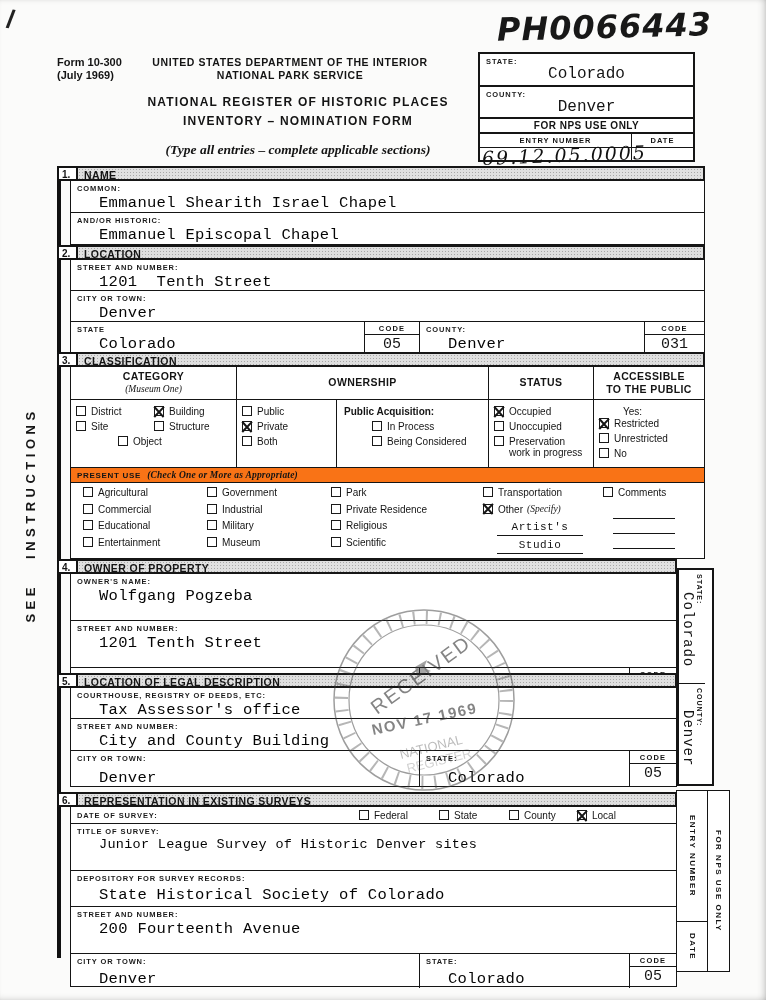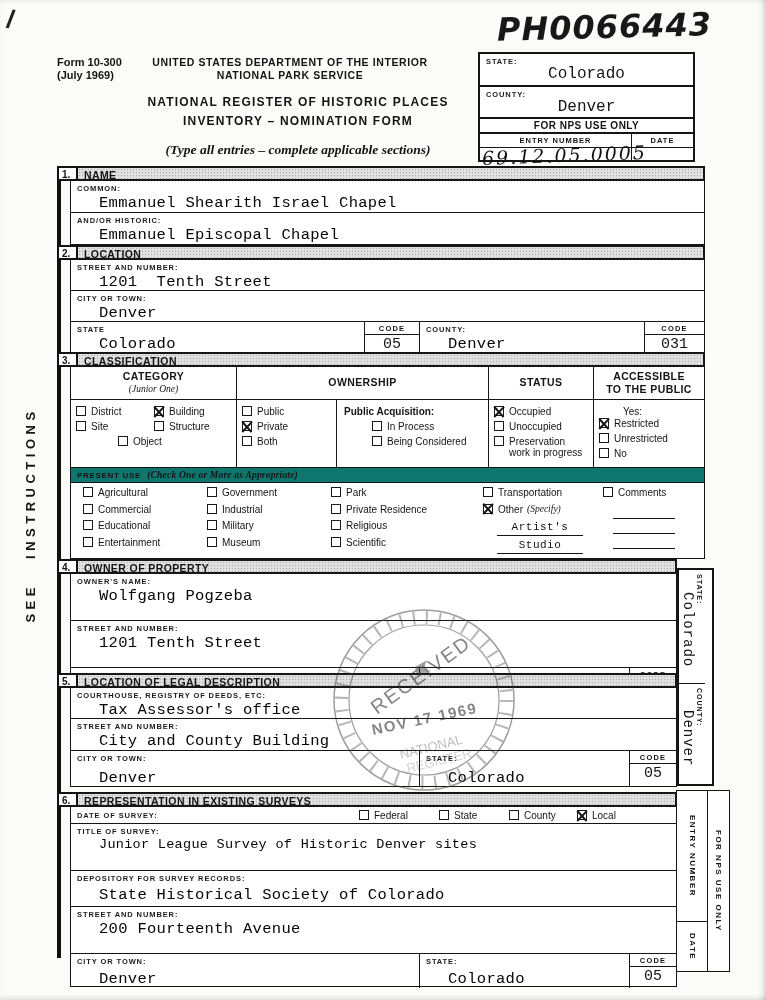--- a/index.html
+++ b/index.html
@@ -77,21 +77,21 @@
   .box.ck::before { transform:rotate(48deg); } .box.ck::after { transform:rotate(-46deg); }
   .two { display:flex; } .two .c1 { width:78px; }
   .objcb { margin-left:42px; }
   .acqlbl { font-size:10px; font-weight:bold; margin:4px 0 0 2px; }
   .ind { margin-left:30px; }
   .yeslbl { font-size:10px; padding:4px 0 0 24px; }
   .statcol .cb { width:96px; flex-wrap:wrap; }
   .statcol .cb .cbl { width:78px; }
 
   
-  .pubar { margin-left:13px; width:635px; height:15px; border:1.8px solid #151515; border-top:none; background:#0f766e;
+  .pubar { margin-left:13px; width:635px; height:15px; border:1.8px solid #151515; border-top:none; background:#f97316;
            display:flex; align-items:center; padding-left:6px; font-size:8px; font-weight:bold; letter-spacing:.7px; }
   .pubar .subit2 { font-family:"Liberation Serif", serif; font-style:italic; font-weight:bold; font-size:9.5px; letter-spacing:.2px; margin-left:6px; }
   .pubody { position:relative; margin-left:13px; width:635px; height:76px; border:1.8px solid #151515; border-top:none; background:#fff; }
   .puc { position:absolute; top:4px; }
   .puc .cb { margin:0 0 5.5px 0; }
   .c1p{left:12px;} .c2p{left:136px;} .c3p{left:260px;} .c4p{left:412px;} .c5p{left:532px;}
   .spec { font-family:"Liberation Serif", serif; font-style:italic; font-size:9.5px; margin-left:4px; }
   .uval { font-family:"Liberation Mono","DejaVu Sans Mono",monospace; font-size:11px; border-bottom:1.5px solid #151515;
           width:86px; text-align:center; margin:1px 0 2px 14px; line-height:15px; letter-spacing:.5px; }
   .blank { width:62px; height:15px; border-bottom:1.5px solid #151515; margin-left:10px; }
@@ -229,21 +229,21 @@
 
   <div class="sec w1" style="top:352px">
     <div class="hdr">
       <div class="numbox">3.</div>
       <div class="hbar">CLASSIFICATION</div>
     </div>
     <div class="ctable">
       <div class="chead">
         <div>
           <span>CATEGORY</span>
-          <span class="subit">(Junior One)</span>
+          <span class="subit">(Museum One)</span>
         </div>
         <div style="padding-top:9px">OWNERSHIP</div>
         <div style="padding-top:9px">STATUS</div>
         <div>
           <span>ACCESSIBLE</span><br>
           <span>TO THE PUBLIC</span>
         </div>
       </div>
       <div class="cbody">
         <div>

